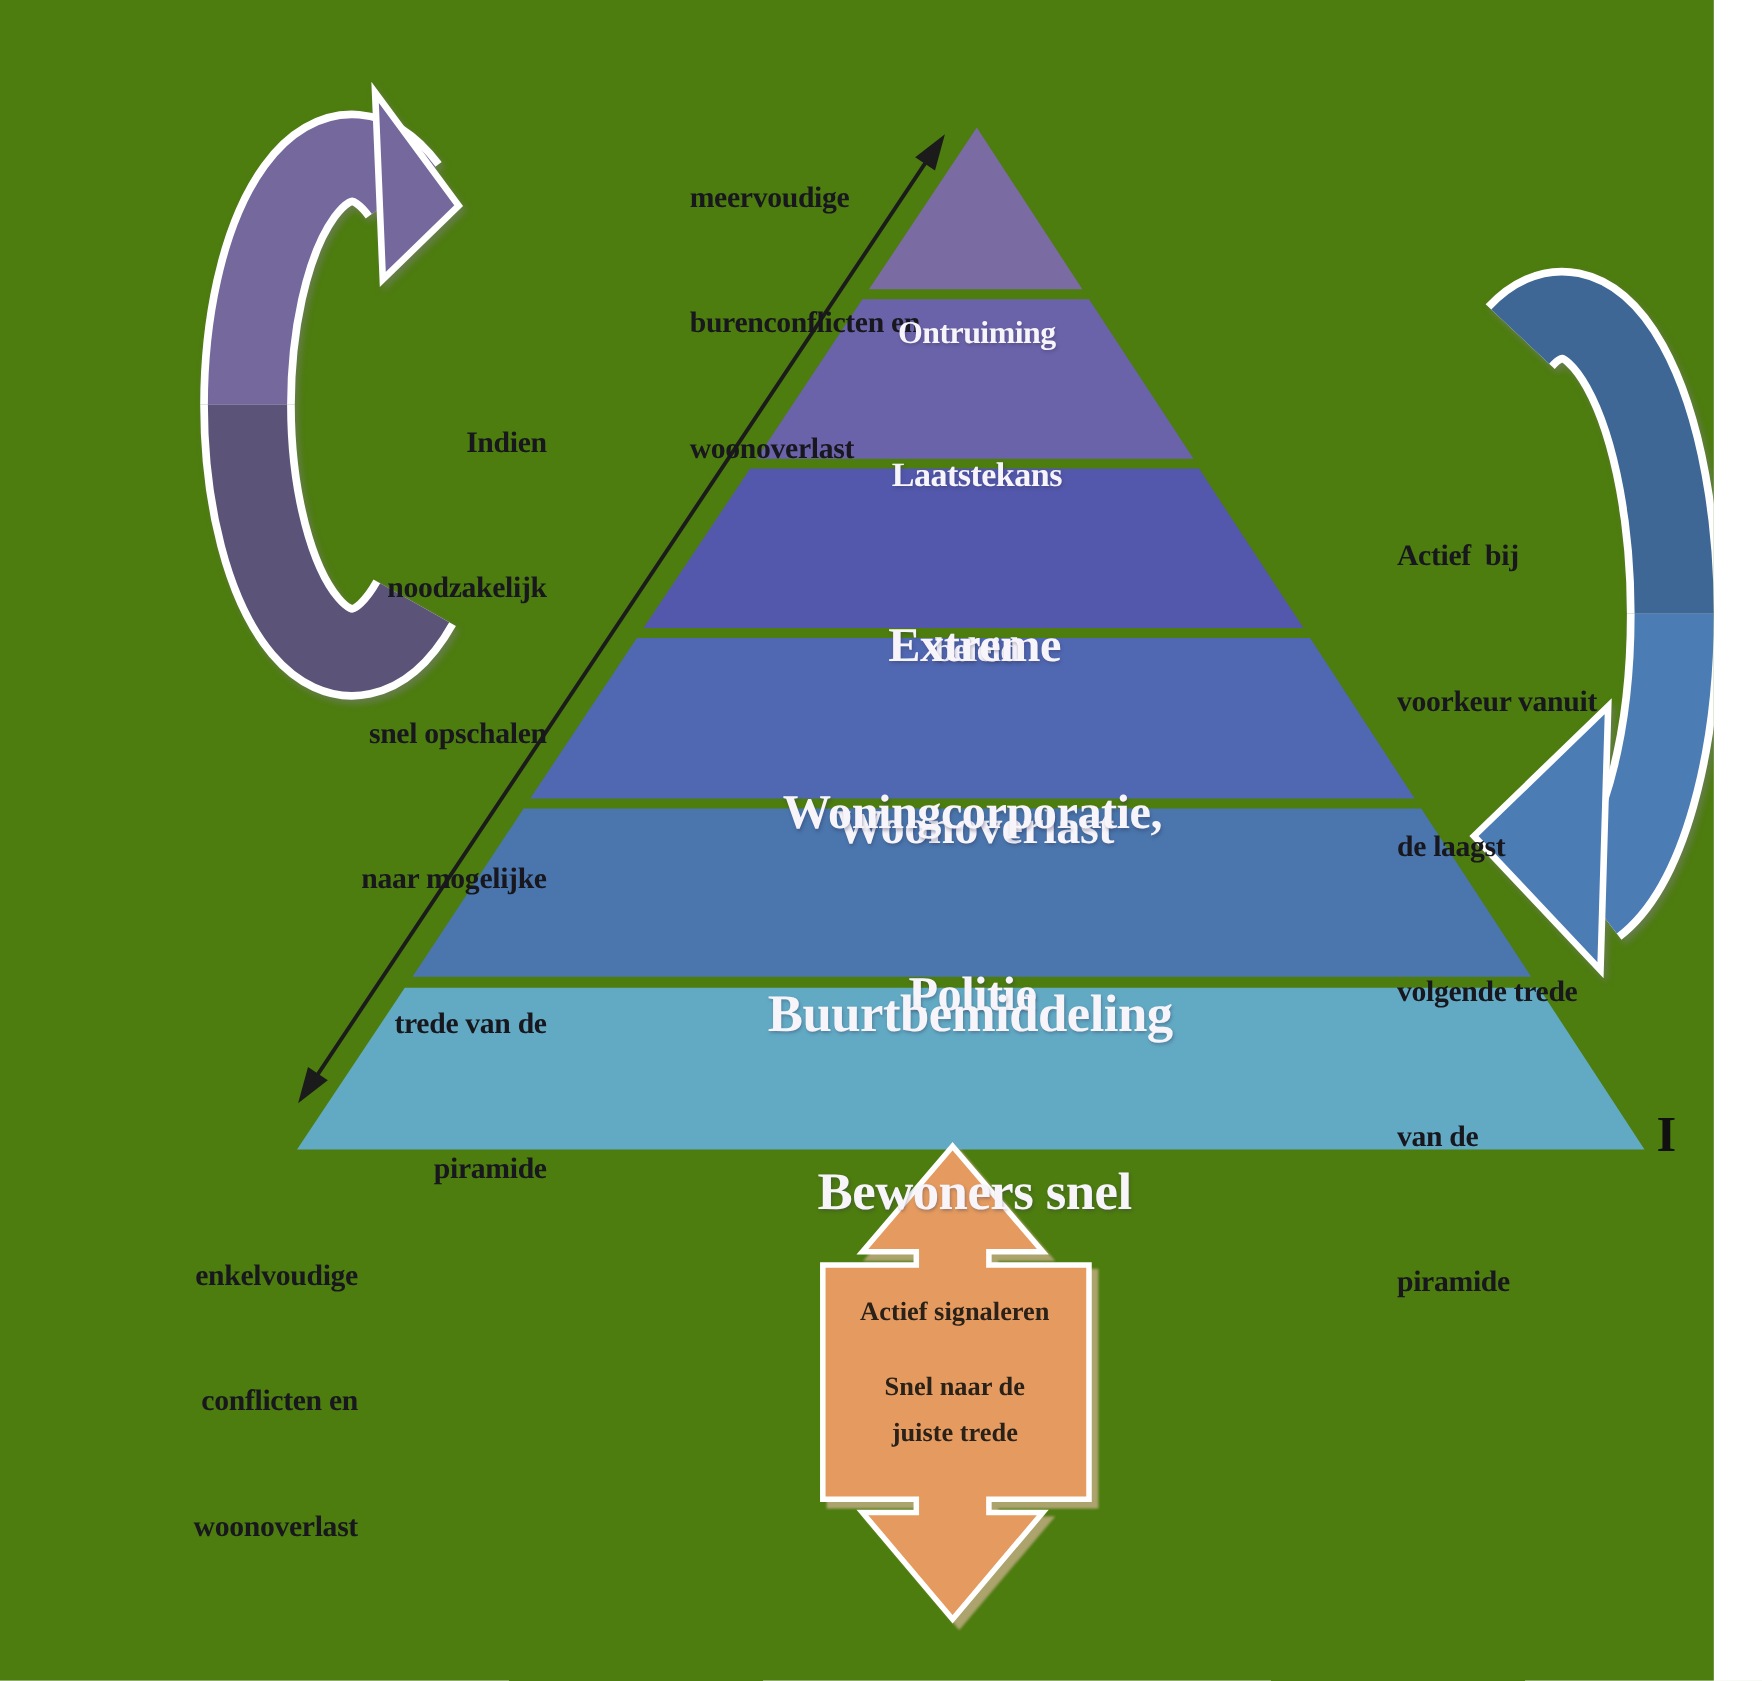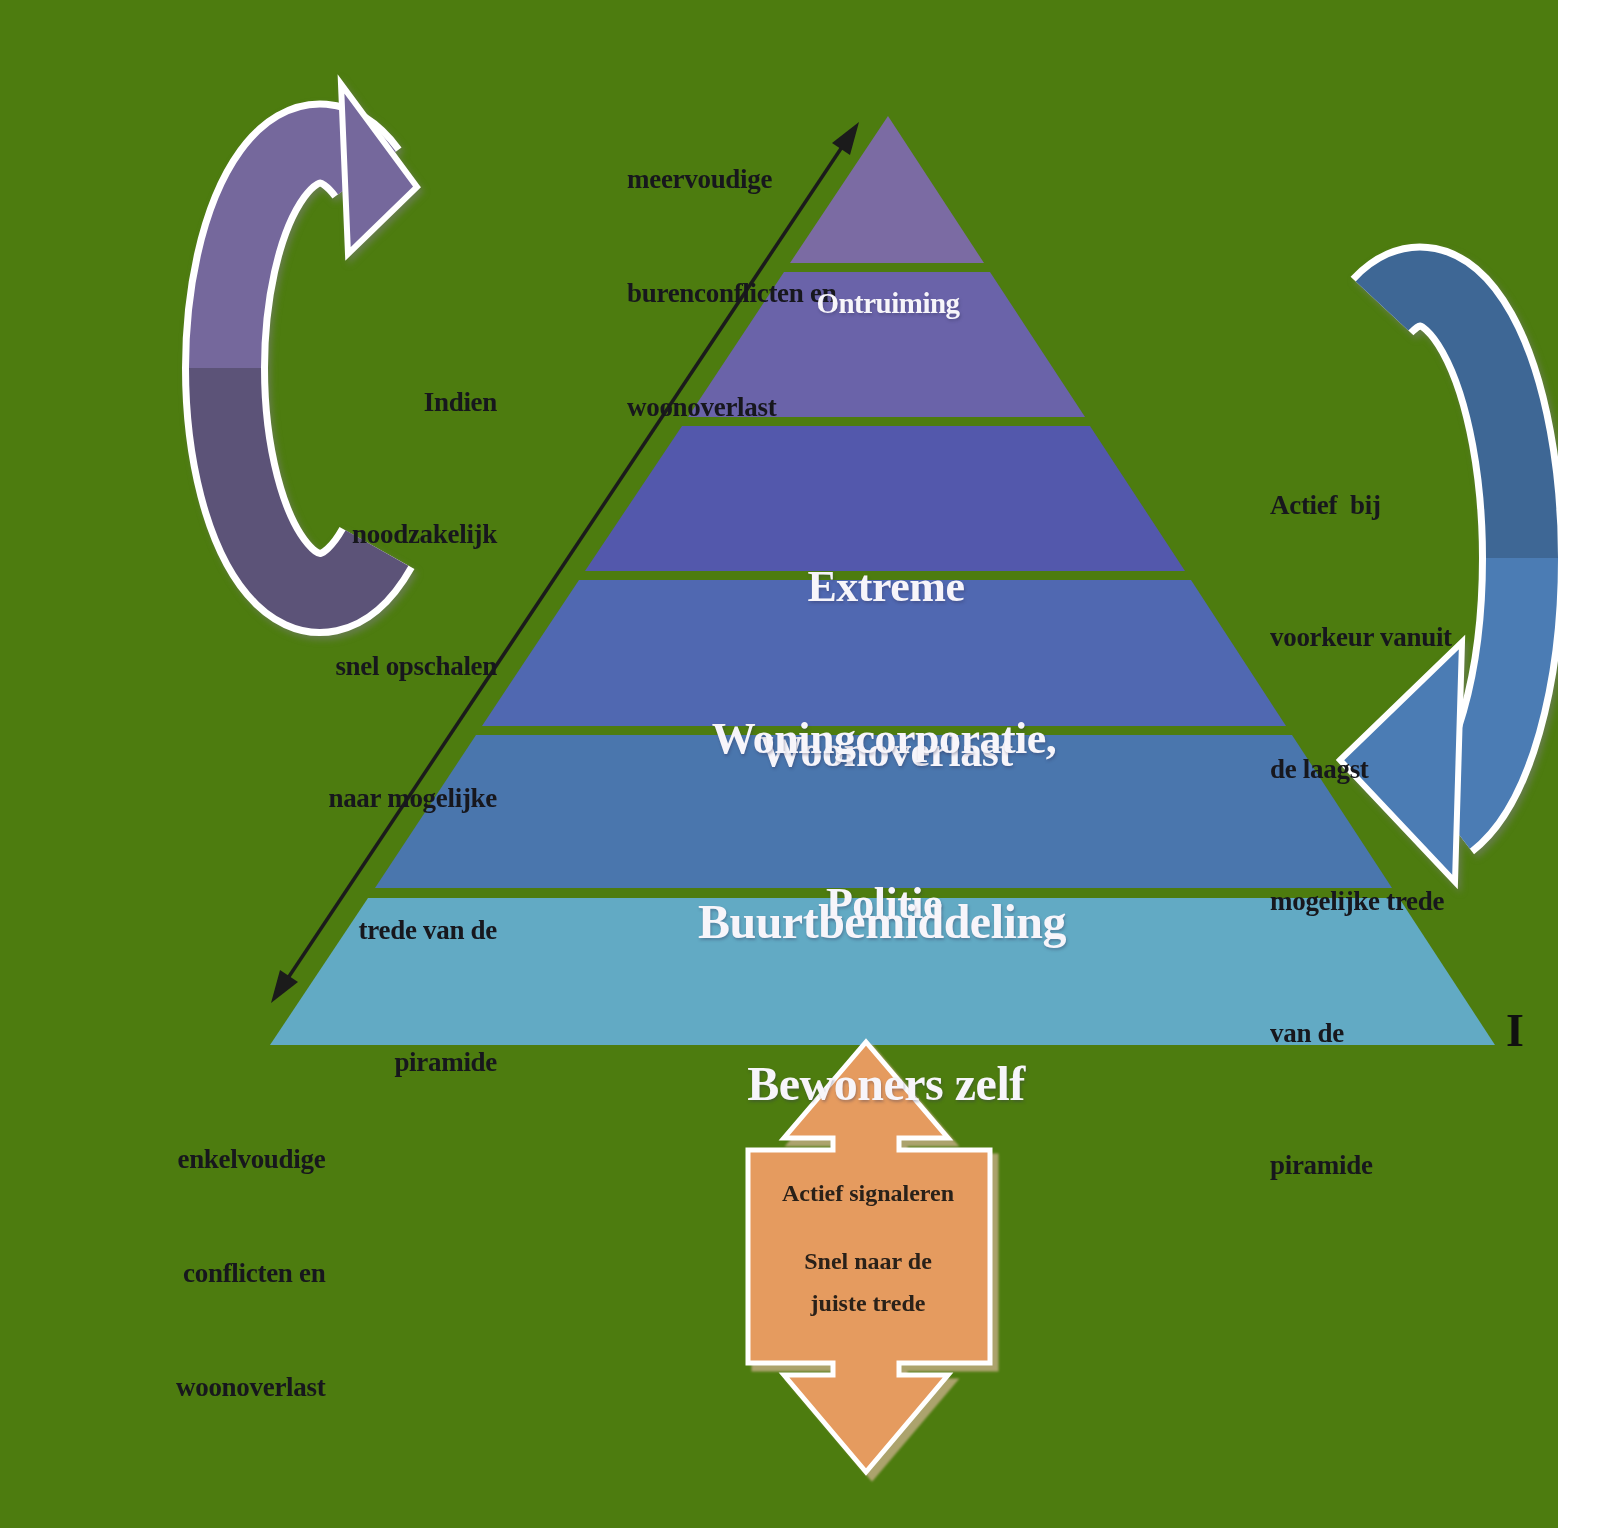--- a/index.html
+++ b/index.html
@@ -89,41 +89,45 @@
     <div>snel opschalen</div>
     <div>naar mogelijke</div>
     <div>trede van de</div>
     <div>piramide</div>
   </div>
 
   <div class="note cycle-note" style="left:1270px;top:395px;">
     <div>Actief  bij</div>
     <div>voorkeur vanuit</div>
     <div>de laagst</div>
-    <div>mogelijke trede</div>
+    <div>volgende trede</div>
     <div>van de</div>
     <div>piramide</div>
   </div>
 
   <div class="pyr-label" style="left:888px;top:221px;font-size:29px;">
     <div>Ontruiming</div>
+  </div>
+  <div class="pyr-label" style="left:888px;top:299px;font-size:31px;line-height:53px;">
+    <div>Laatstekans</div>
+    <div>beleid</div>
   </div>
   <div class="pyr-label" style="left:886px;top:449px;font-size:44px;line-height:55px;">
     <div>Extreme</div>
     <div>Woonoverlast</div>
   </div>
   <div class="pyr-label" style="left:884px;top:601px;font-size:44px;line-height:55px;">
     <div>Woningcorporatie,</div>
     <div>Politie</div>
   </div>
   <div class="pyr-label" style="left:882px;top:784px;font-size:48px;">
     <div>Buurtbemiddeling</div>
   </div>
   <div class="pyr-label" style="left:886px;top:946px;font-size:48px;">
-    <div>Bewoners zelf</div>
+    <div>Bewoners snel</div>
   </div>
 
   <div class="box-label" style="left:868px;top:1180px;">Actief signaleren</div>
   <div class="box-label" style="left:868px;top:1248px;">Snel naar de</div>
   <div class="box-label" style="left:868px;top:1290px;">juiste trede</div>
 
   <div class="stray" style="left:1506px;top:1008px;">I</div>
 
 </div>
 

